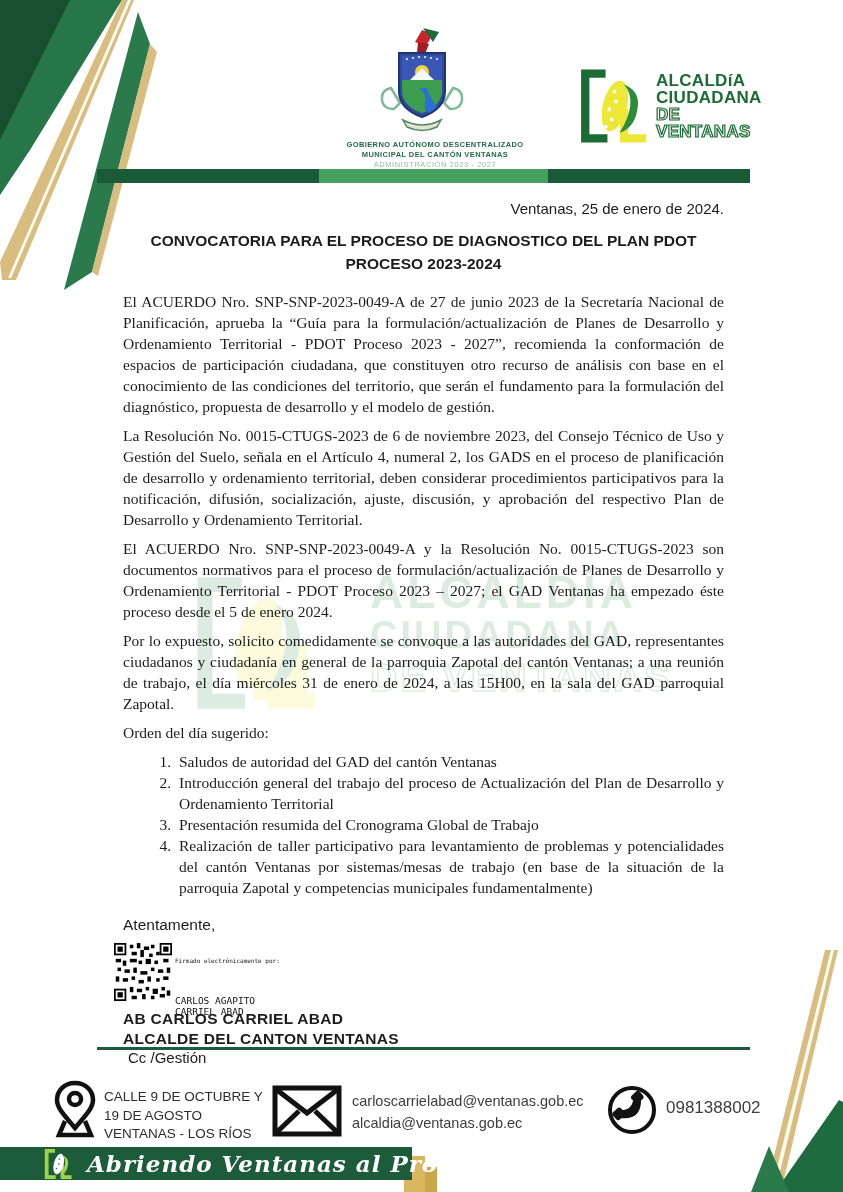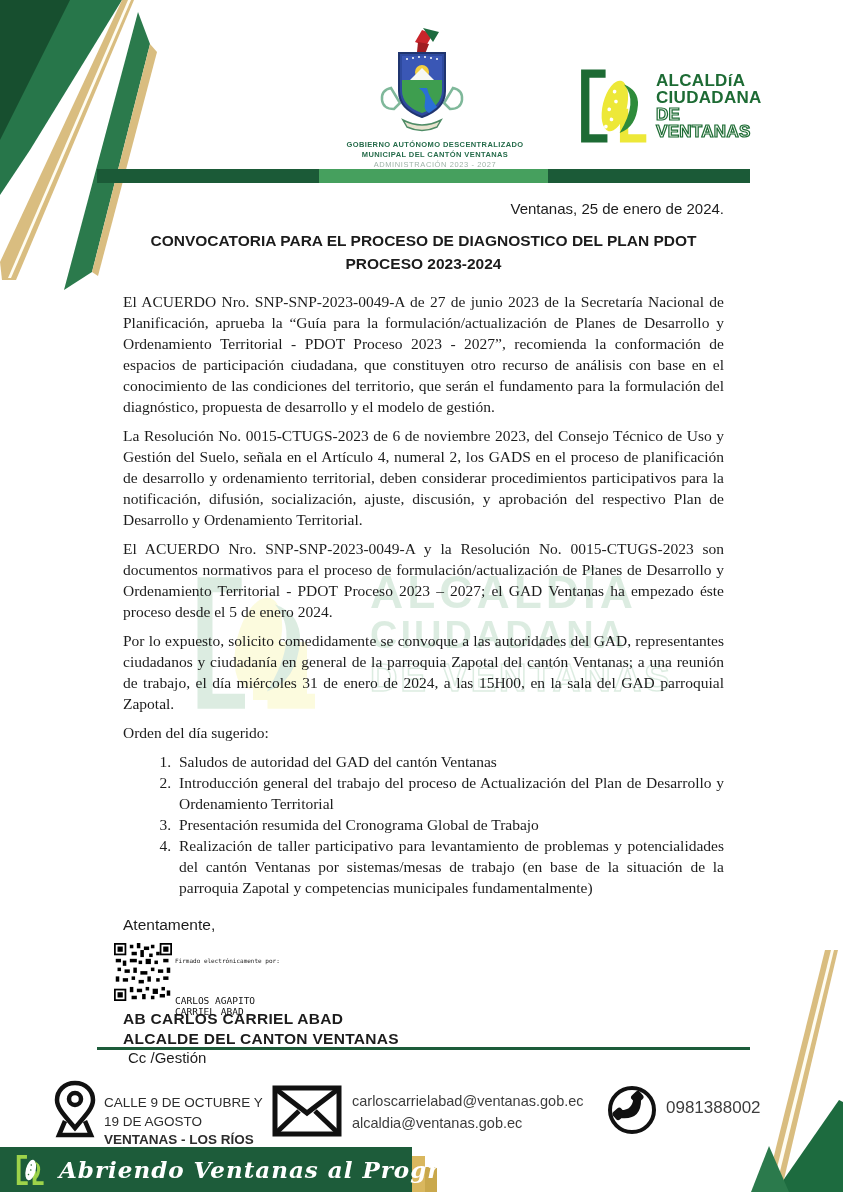--- a/index.html
+++ b/index.html
@@ -48,30 +48,30 @@
   .sig-qr { position:absolute; left:-9px; top:0; }
   .sig-cap { position:absolute; left:52px; top:14px; font-family:"DejaVu Sans Mono", monospace; font-size:6px; color:#222; line-height:7px; white-space:nowrap; }
   .sig-names { position:absolute; left:52px; top:16px; font-family:"DejaVu Sans Mono", monospace; font-size:9.5px; color:#111; line-height:11px; white-space:nowrap;margin-top:36px; }
   .sig-name-block { margin-top:4px; font-family:"Liberation Sans", sans-serif; }
   .sig-name, .sig-role { font-size:15.5px; font-weight:bold; line-height:20px; letter-spacing:.3px; }
   .sig-cc { font-size:15px; line-height:18px; margin-left:5px; }
   
   .divider { position:absolute; left:97px; top:1047px; width:653px; height:3px; background:#1d5c3a; }
   .footer-row { position:absolute; left:0; top:1076px; width:843px; height:70px; }
   .f-pin { position:absolute; left:52px; top:4px; }
-  .f-address { position:absolute; left:104px; top:18px; font-size:13.5px; line-height:18.5px; color:#2d2d2d; }
-  .f-address .bold { font-weight:bold; }
+  .f-address { position:absolute; left:104px; top:12px; font-size:13.5px; line-height:18.5px; color:#2d2d2d; }
+  .f-address .bold { font-weight:normal; }
   .f-envelope { position:absolute; left:272px; top:9px; }
   .f-emails { position:absolute; left:352px; top:14px; font-size:14.5px; line-height:22px; color:#3d3d3d; }
   .f-phone-icon { position:absolute; left:606px; top:8px; }
   .f-phone { position:absolute; left:666px; top:22px; font-size:17px; color:#3d3d3d; }
   
   .banner-shadow1 { position:absolute; left:404px; top:1156px; width:21px; height:36px; background:#d9b75e; }
   .banner-shadow2 { position:absolute; left:425px; top:1167px; width:12px; height:25px; background:#c9a84c; }
-  .banner { position:absolute; left:0; top:1147px; width:412px; height:45px; background:#1d5c3a; display:flex; align-items:center; }
+  .banner { position:absolute; left:0; top:1147px; width:412px; height:33px; background:#1d5c3a; display:flex; align-items:center;padding-left:28px; }
   .banner-icon { margin-left:13px; flex:0 0 auto; }
   .banner-slogan { margin-left:12px; font-family:"DejaVu Serif", serif; font-style:italic; font-weight:bold; font-size:23px; color:#ffffff; letter-spacing:1px; white-space:nowrap; }
 </style>
 </head>
 <body>
 
 <div class="page">
 
   <svg class="deco-tl" viewBox="0 0 160 300" aria-hidden="true">
     <polygon points="0,0 122,0 30,150 0,195" fill="#27764a"></polygon>

